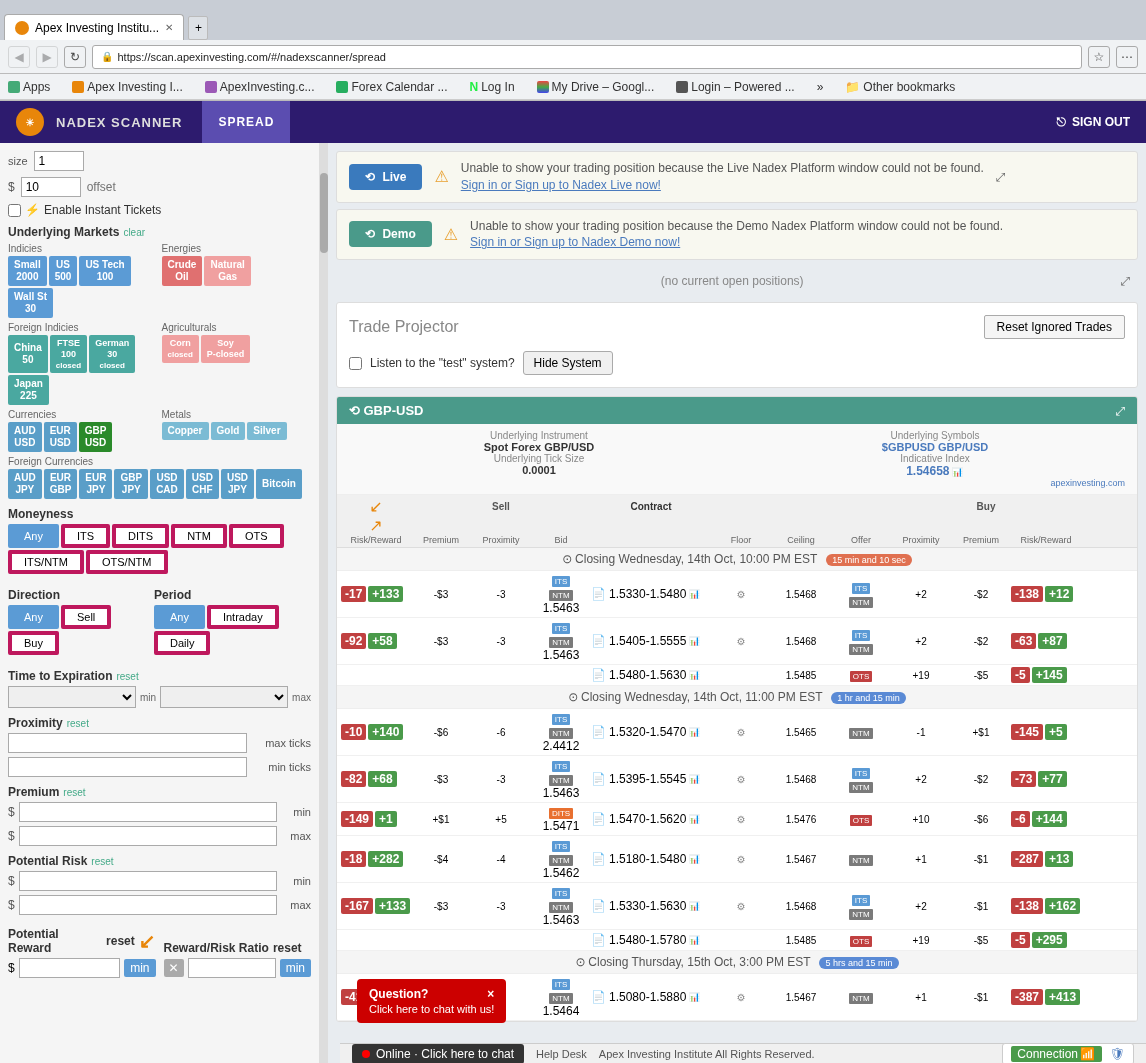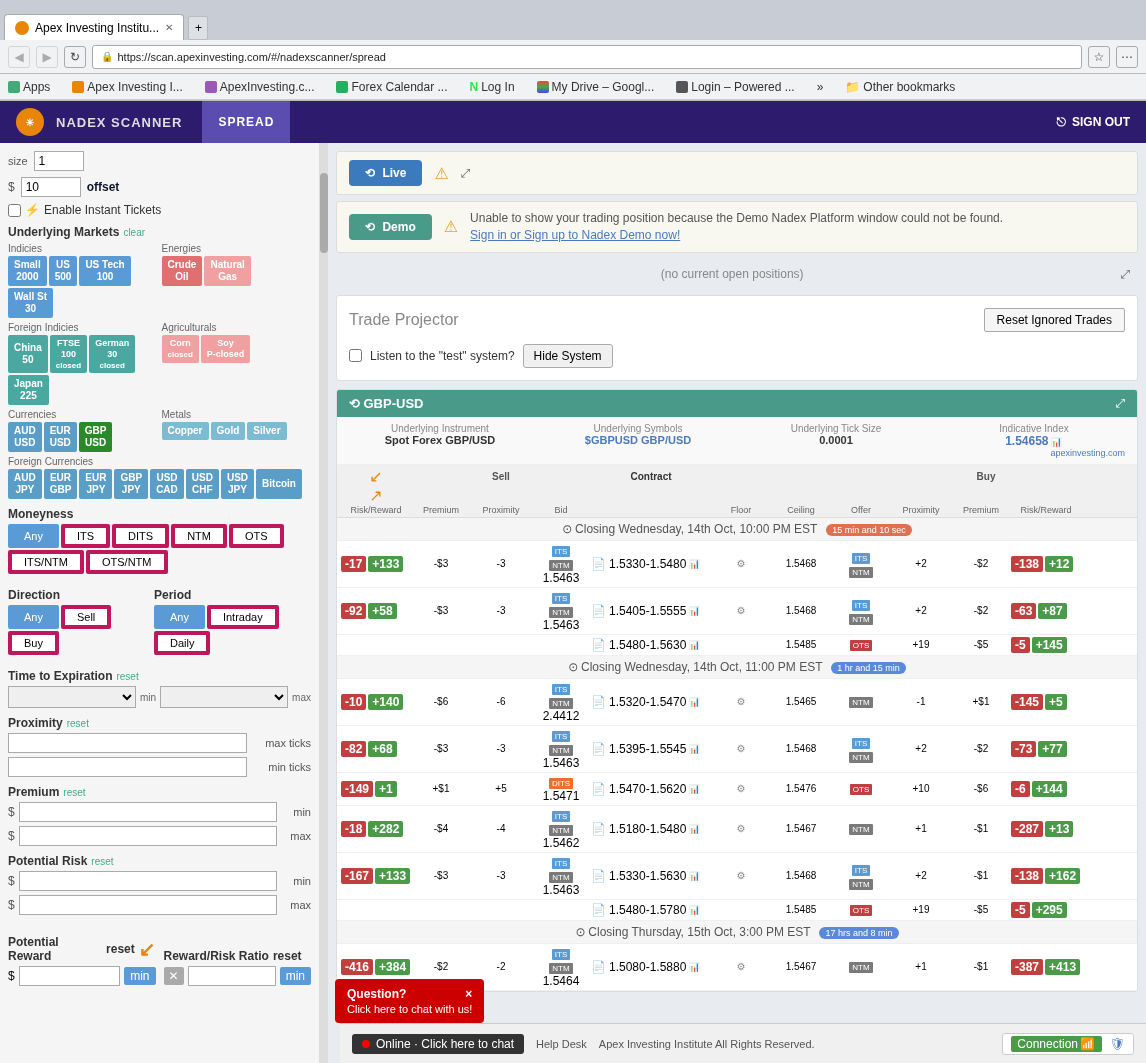--- a/index.html
+++ b/index.html
@@ -40,21 +40,21 @@
 
     
     .sidebar { width: 320px; min-width: 320px; background: #f5f5f5; border-right: 1px solid #ddd; overflow-y: auto; padding: 8px; position: relative; }
 
     .size-row { display: flex; align-items: center; gap: 6px; margin-bottom: 6px; }
     .size-label { color: #555; font-size: 11px; }
     .size-input { width: 50px; border: 1px solid #aaa; padding: 2px 4px; font-size: 12px; }
     .offset-row { display: flex; align-items: center; gap: 6px; margin-bottom: 6px; }
     .dollar-sign { color: #555; }
     .offset-input { width: 60px; border: 1px solid #aaa; padding: 2px 4px; }
-    .offset-label { color: #0f172a; font-size: 12px; font-weight: bold; }
+    .offset-label { color: #737373; font-size: 12px; font-weight: normal; }
 
     .instant-tickets { display: flex; align-items: center; gap: 4px; margin-bottom: 8px; font-size: 11px; color: #333; }
     .lightning { color: #f90; }
 
     .section-title { font-size: 11px; font-weight: bold; color: #333; margin-bottom: 4px; display: flex; align-items: center; gap: 4px; }
     .section-clear { color: #4a8; cursor: pointer; font-size: 10px; font-weight: normal; }
 
     .market-group { margin-bottom: 6px; }
     .market-group-label { font-size: 10px; color: #666; margin-bottom: 2px; }
     .market-buttons { display: flex; flex-wrap: wrap; gap: 2px; margin-bottom: 4px; }
@@ -83,21 +83,21 @@
 
     .range-row { display: flex; align-items: center; gap: 4px; margin-bottom: 4px; }
     .range-input { flex: 1; border: 1px solid #aaa; padding: 2px 4px; }
     .range-label { width: 60px; text-align: right; font-size: 11px; color: #555; }
 
     .dollar-row { display: flex; align-items: center; gap: 4px; margin-bottom: 4px; }
     .dollar-row .ds { color: #555; font-size: 12px; }
     .dollar-row input { flex: 1; border: 1px solid #aaa; padding: 2px 4px; }
     .dollar-row .lbl { width: 30px; text-align: right; font-size: 11px; color: #555; }
 
-    .potential-reward-row { display: flex; gap: 8px; align-items: flex-end; margin-top: 20px; }
+    .potential-reward-row { display: flex; gap: 8px; align-items: flex-end; margin-top: 12px; }
     .pot-section { flex: 1; }
     .pot-label { font-size: 11px; font-weight: bold; color: #333; margin-bottom: 3px; display: flex; align-items: center; gap: 4px; }
     .pot-input-row { display: flex; align-items: center; gap: 4px; }
     .x-btn { background: #aaa; color: #fff; border: none; padding: 2px 5px; cursor: pointer; border-radius: 2px; }
     .arrow-indicator { color: #e8860a; font-size: 20px; }
 
     
     .right-panel { flex: 1; overflow-y: auto; padding: 8px; background: #e8ecf0; }
 
     .platform-alert { display: flex; align-items: center; background: #f8f8f0; border: 1px solid #ddd; border-radius: 3px; margin-bottom: 6px; padding: 8px 12px; gap: 12px; }
@@ -119,21 +119,21 @@
     .project-btn { padding: 6px 16px; border: 1px solid #aaa; background: #f5f5f5; cursor: pointer; border-radius: 3px; font-size: 12px; margin-bottom: 10px; display: inline-block; }
     .listen-row { display: flex; align-items: center; gap: 8px; }
     .hide-btn { padding: 4px 10px; border: 1px solid #aaa; background: #f0f0f0; cursor: pointer; border-radius: 3px; font-size: 12px; }
     .listen-label { font-size: 12px; color: #333; }
 
     
     .pair-section { background: #fff; border: 1px solid #ddd; border-radius: 3px; overflow: hidden; margin-bottom: 8px; }
     .pair-header { background: #4a9a8a; color: #fff; padding: 6px 12px; display: flex; align-items: center; justify-content: space-between; }
     .pair-title { font-size: 13px; font-weight: bold; }
 
-    .meta-row { display: grid; grid-template-columns: 1fr 1fr 1fr 1fr; text-align: center; padding: 6px 4px; border-bottom: 1px solid #eee; background: #f9f9f9; }
+    .meta-row { display: grid; grid-template-columns: 1fr 1fr; text-align: center; padding: 6px 4px; border-bottom: 1px solid #eee; background: #f9f9f9; }
     .meta-item { }
     .meta-label { font-size: 10px; color: #888; }
     .meta-value { font-size: 11px; color: #333; font-weight: bold; }
     .meta-value.blue { color: #4a7abd; }
     .meta-value.link { color: #4a7abd; cursor: pointer; }
 
     .closing-header { background: #f5f5f5; text-align: center; padding: 4px; font-size: 10px; color: #555; border-bottom: 1px solid #eee; }
     .closing-header .time-badge { background: #e07050; color: #fff; padding: 1px 6px; border-radius: 8px; font-size: 9px; margin-left: 6px; }
     .closing-header .time-badge2 { background: #5a8ad5; color: #fff; padding: 1px 6px; border-radius: 8px; font-size: 9px; margin-left: 6px; }
 
@@ -146,27 +146,27 @@
     .rr-cell { display: flex; gap: 2px; align-items: center; }
     .contract-cell { display: flex; align-items: center; gap: 3px; font-size: 10px; }
     .its-badge { background: #5a9ad5; color: #fff; padding: 1px 3px; border-radius: 1px; font-size: 8px; }
     .ntm-badge { background: #7a7a7a; color: #fff; padding: 1px 3px; border-radius: 1px; font-size: 8px; }
     .dits-badge { background: #e87030; color: #fff; padding: 1px 3px; border-radius: 1px; font-size: 8px; }
     .ots-badge { background: #c04040; color: #fff; padding: 1px 3px; border-radius: 1px; font-size: 8px; }
 
     .num { font-size: 10px; text-align: center; }
 
     
-    .chat-popup { position: fixed; bottom: 40px; left: 335px; background: #c00; color: #fff; border-radius: 4px; padding: 8px 12px; z-index: 100; }
+    .chat-popup { position: fixed; bottom: 40px; left: 357px; background: #c00; color: #fff; border-radius: 4px; padding: 8px 12px; z-index: 100; }
     .chat-popup-header { display: flex; justify-content: space-between; align-items: center; font-weight: bold; font-size: 12px; margin-bottom: 2px; }
     .chat-popup-text { font-size: 11px; }
     .chat-close { cursor: pointer; font-size: 12px; }
 
     
-    .bottom-bar { display: flex; align-items: center; background: #f0f0f0; border-top: 1px solid #ccc; padding: 4px 12px; gap: 12px; height: 40px; position: fixed; bottom: 0; left: 340px; right: 0; z-index: 50; }
+    .bottom-bar { display: flex; align-items: center; background: #f0f0f0; border-top: 1px solid #ccc; padding: 4px 12px; gap: 12px; height: 20px; position: fixed; bottom: 0; left: 340px; right: 0; z-index: 50; }
     .online-indicator { display: flex; align-items: center; gap: 6px; background: #333; color: #fff; padding: 3px 10px; border-radius: 3px; font-size: 11px; cursor: pointer; }
     .online-dot { width: 8px; height: 8px; background: #f00; border-radius: 50%; }
     .bottom-text { font-size: 11px; color: #555; }
     .connection-status { margin-left: auto; display: flex; align-items: center; gap: 8px; background: #fff; border: 1px solid #ccc; padding: 2px 8px; border-radius: 3px; font-size: 10px; }
     .connection-badge { background: #4a9a4a; color: #fff; padding: 1px 6px; border-radius: 2px; font-size: 10px; }
     .shield-icon { color: #4a7abd; }
 
     .meta-apexlink { font-size: 9px; color: #4a7abd; text-align: right; padding-right: 8px; }
   </style>
 </head>
@@ -475,20 +475,24 @@
 
       <div style="display:flex;gap:4px;margin-bottom:6px;">
         <div style="flex:1;">
 
           <div class="platform-alert">
             <button class="platform-btn live">
               <span style="margin-right:4px;">⟲</span>
               <span>Live</span>
             </button>
             <span class="alert-icon">⚠</span>
+            <div class="alert-text">
+              <span>Unable to show your trading position because the Live Nadex Platform window could not be found.</span><br>
+              <a href="#">Sign in or Sign up to Nadex Live now!</a>
+            </div>
             <span class="expand-icon">⤢</span>
           </div>
 
           <div class="platform-alert">
             <button class="platform-btn demo">
               <span style="margin-right:4px;">⟲</span>
               <span>Demo</span>
             </button>
             <span class="alert-icon">⚠</span>
             <div class="alert-text">
@@ -835,21 +839,21 @@
           <div class="num">-$5</div>
           <div class="rr-cell">
             <span class="badge badge-red">-5</span>
             <span class="badge badge-green">+295</span>
           </div>
         </div>
 
         <div class="closing-header">
           <span>⊙</span>
           <span>Closing Thursday, 15th Oct, 3:00 PM EST</span>
-          <span class="time-badge2">17 hrs and 8 min</span>
+          <span class="time-badge2">5 hrs and 15 min</span>
         </div>
 
         <div class="trade-row">
           <div class="rr-cell">
             <span class="badge badge-red">-416</span>
             <span class="badge badge-green">+384</span>
           </div>
           <div class="num">-$2</div>
           <div class="num">-2</div>
           <div class="num">

